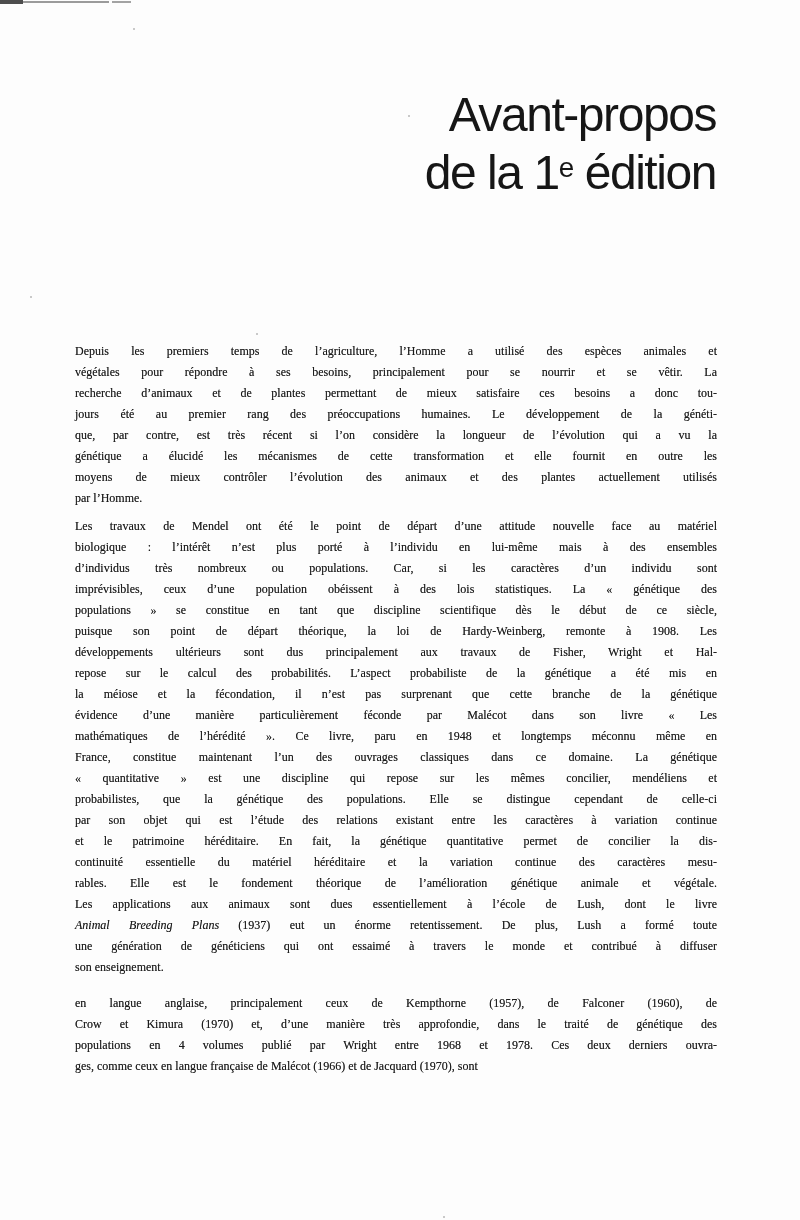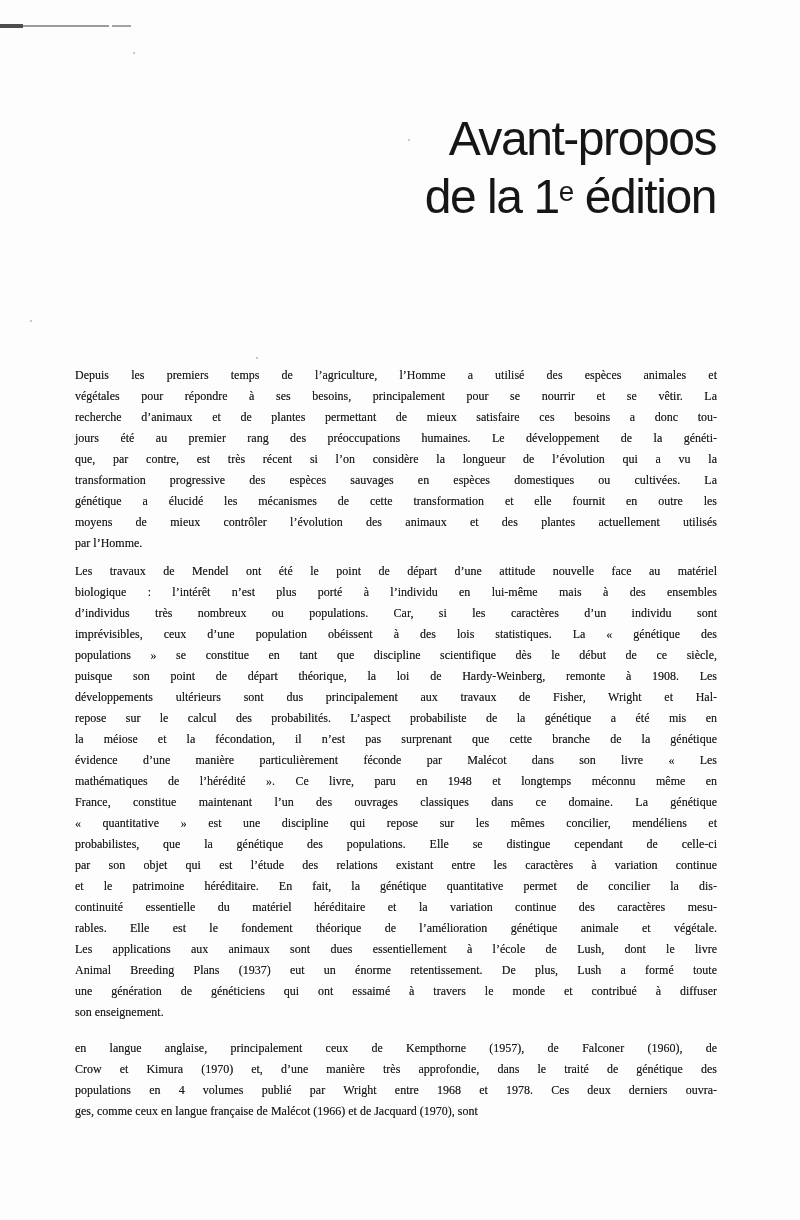--- a/index.html
+++ b/index.html
@@ -3,21 +3,21 @@
 <meta charset="utf-8">
 <style>
   html, body { margin: 0; padding: 0; }
   body {
     width: 800px; height: 1220px;
     background: #fdfdfd;
     position: relative;
     overflow: hidden;
     font-family: "Liberation Serif", serif;
   }
-  .page { position: absolute; inset: 0; margin-top: 24px; }
+  .page { position: absolute; inset: 0; }
 
   
   .artifact { position: absolute; }
   .artifact.dark  { left: 0;   top: 0; width: 23px; height: 4px; background: #4d4d4d; }
   .artifact.light { left: 23px; top: 1px; width: 86px; height: 2px; background: #9b9b9b; }
   .artifact.light2{ left: 112px; top: 1px; width: 19px; height: 2px; background: #a3a3a3; }
 
   .speckle { position: absolute; width: 2px; height: 2px; border-radius: 50%; background: #9a9a9a; opacity: .7; }
 
   
@@ -56,21 +56,21 @@
   .line {
     white-space: nowrap;
     text-align: justify;
     text-align-last: justify;
     -moz-text-align-last: justify;
   }
   .line.last {
     text-align-last: left;
     -moz-text-align-last: left;
   }
-  .italic { }
+  .italic { font-style: italic; }
 </style>
 </head>
 <body>
 
 <div class="page">
 
   <div class="artifact dark"></div>
   <div class="artifact light"></div>
   <div class="artifact light2"></div>
 
@@ -85,21 +85,20 @@
     <div><span>de la 1</span><sup class="sup">e</sup><span> édition</span></div>
   </header>
 
   <main class="body-text">
     <div class="para">
         <div class="line"><span>Depuis les premiers temps de l’agriculture, l’Homme a utilisé des espèces animales et</span></div>
         <div class="line"><span>végétales pour répondre à ses besoins, principalement pour se nourrir et se vêtir. La</span></div>
         <div class="line"><span>recherche d’animaux et de plantes permettant de mieux satisfaire ces besoins a donc tou-</span></div>
         <div class="line"><span>jours été au premier rang des préoccupations humaines. Le développement de la généti-</span></div>
         <div class="line"><span>que, par contre, est très récent si l’on considère la longueur de l’évolution qui a vu la</span></div>
-        <div class="line"><span>transformation progressive des espèces sauvages en espèces domestiques ou cultivées. La</span></div>
         <div class="line"><span>génétique a élucidé les mécanismes de cette transformation et elle fournit en outre les</span></div>
         <div class="line"><span>moyens de mieux contrôler l’évolution des animaux et des plantes actuellement utilisés</span></div>
         <div class="line last"><span>par l’Homme.</span></div>
       </div>
     <div class="para para-gap-sm">
         <div class="line"><span>Les travaux de Mendel ont été le point de départ d’une attitude nouvelle face au matériel</span></div>
         <div class="line"><span>biologique : l’intérêt n’est plus porté à l’individu en lui-même mais à des ensembles</span></div>
         <div class="line"><span>d’individus très nombreux ou populations. Car, si les caractères d’un individu sont</span></div>
         <div class="line"><span>imprévisibles, ceux d’une population obéissent à des lois statistiques. La « génétique des</span></div>
         <div class="line"><span>populations » se constitue en tant que discipline scientifique dès le début de ce siècle,</span></div>

